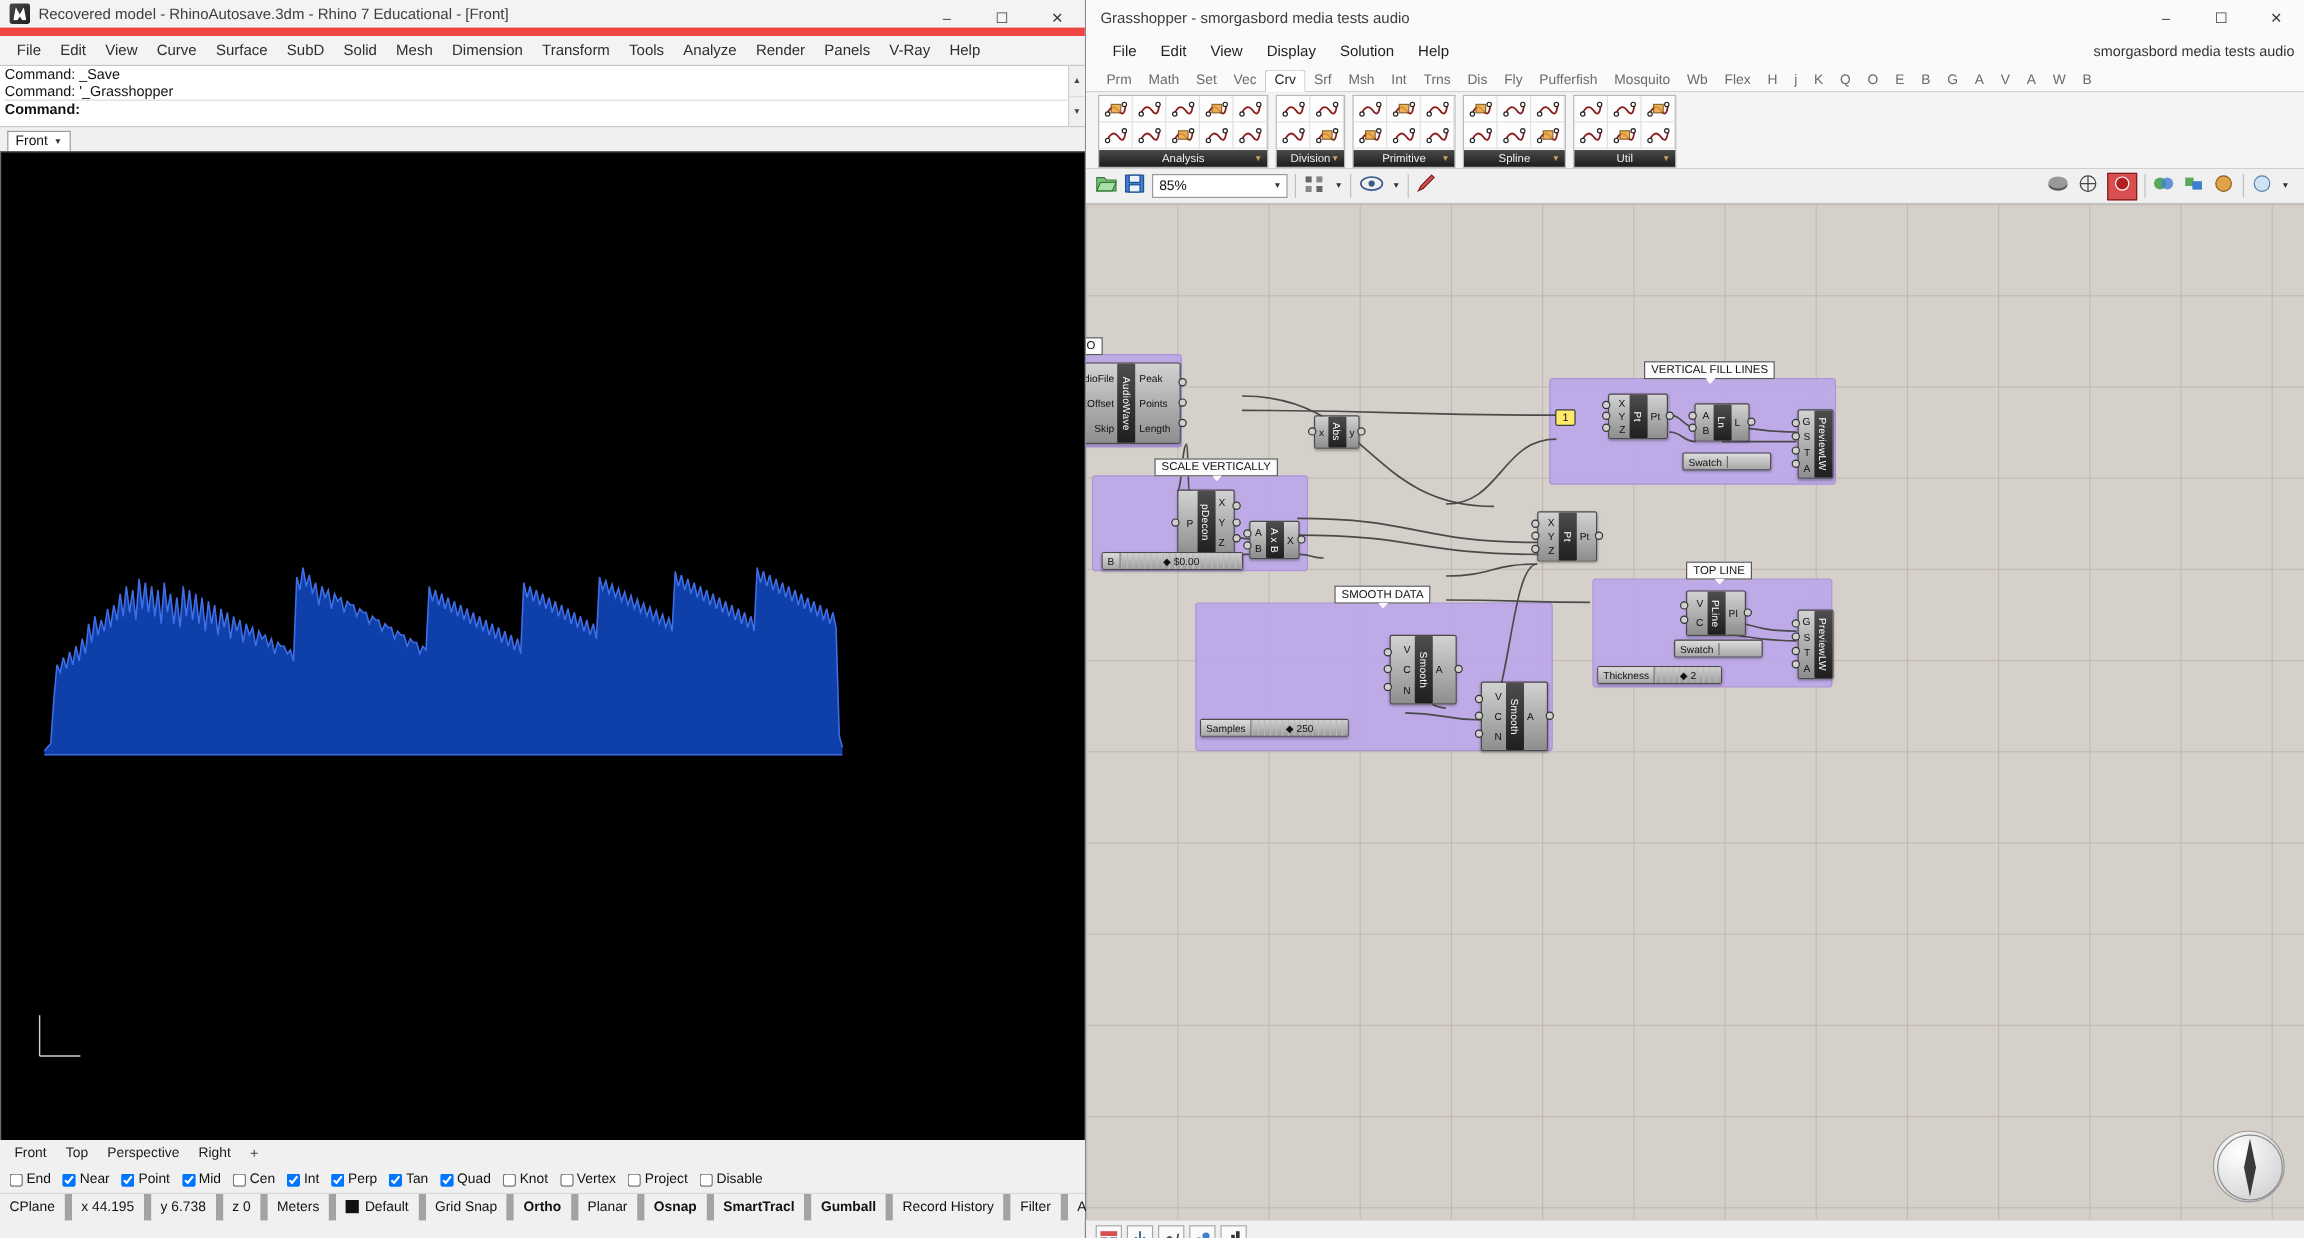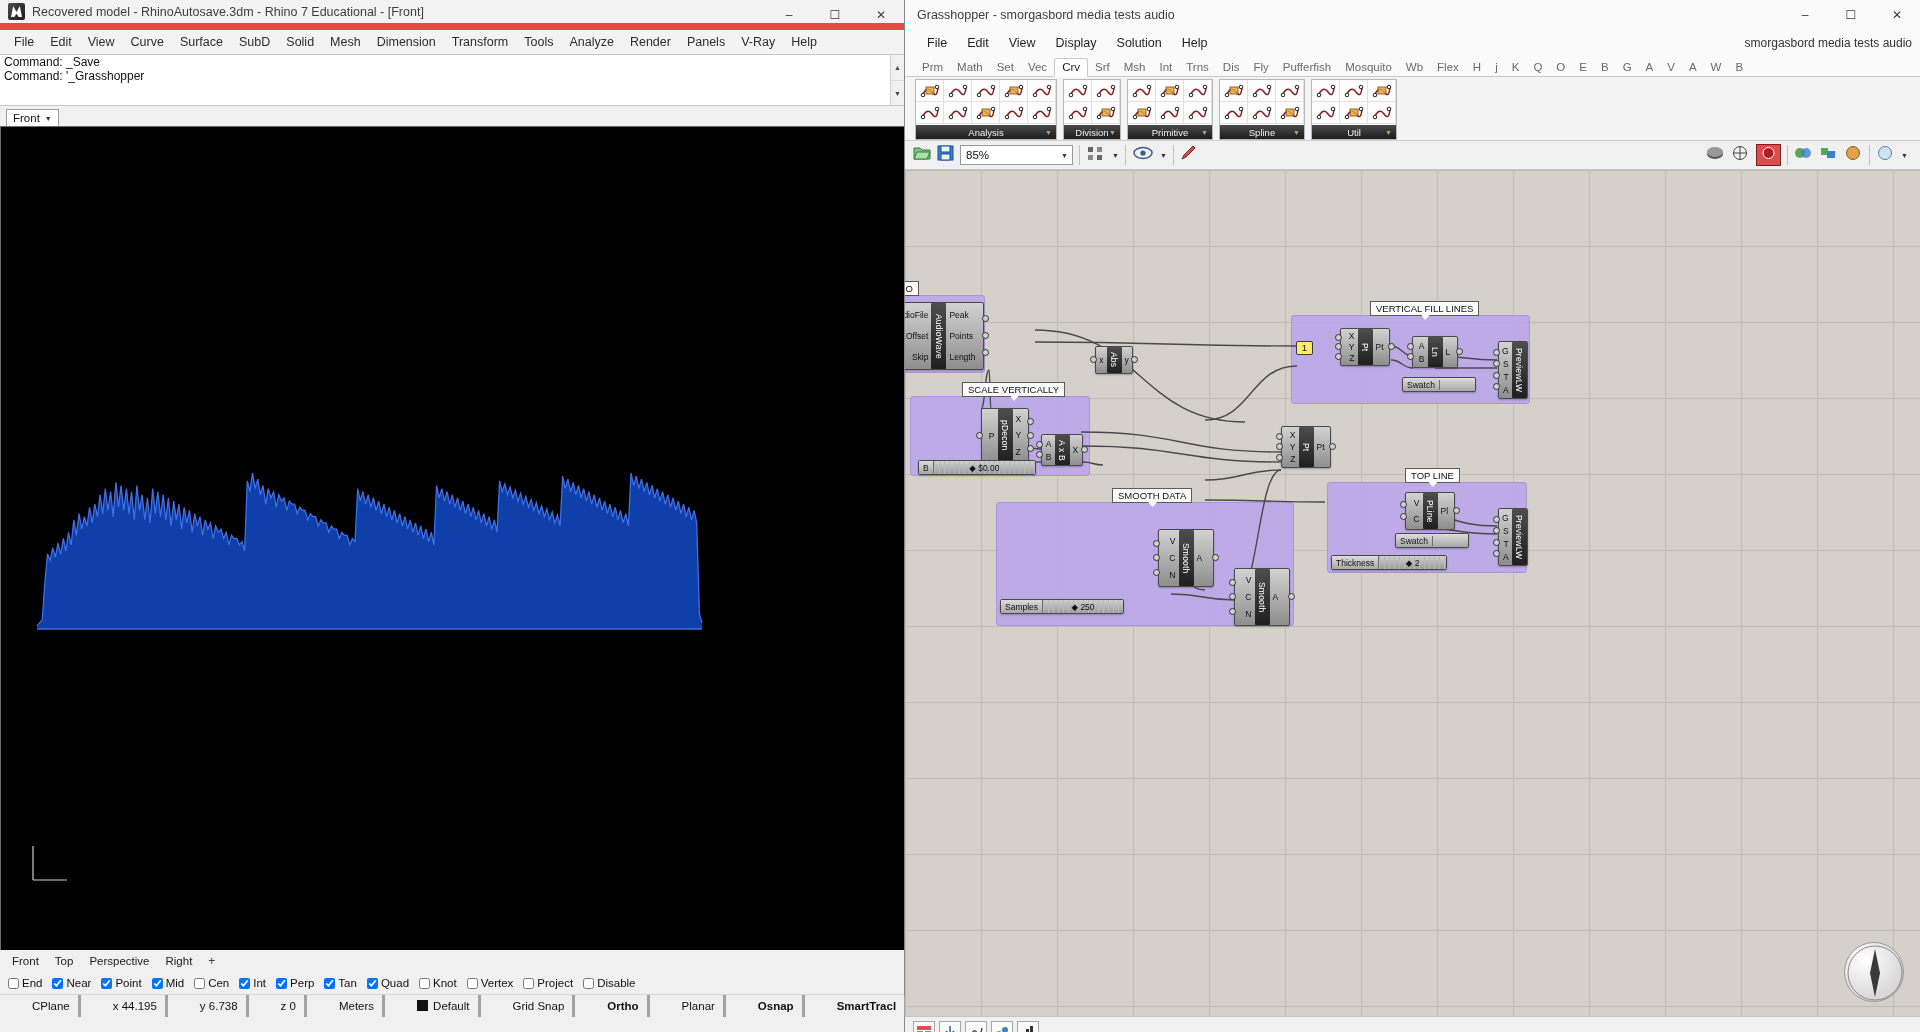--- a/index.html
+++ b/index.html
@@ -40,22 +40,22 @@
   #vp-bottom-tabs { height:22px; background:#f0f0f0; display:flex; align-items:center;
     padding-left:4px; font-size:11.5px; color:#1a1a1a; gap:0px; }
   #vp-bottom-tabs span { padding:2px 8px; }
   #vp-bottom-tabs .plus { color:#444; font-size:12px; }
   #osnap { height:22px; background:#f0f0f0; display:flex; align-items:center;
     padding-left:8px; font-size:11.5px; color:#111; gap:2px; }
   #osnap label { display:flex; align-items:center; gap:3px; margin-right:8px; }
   #osnap input { width:11px; height:11px; margin:0; }
   #statusbar { height:22px; background:#f0f0f0; display:flex; align-items:center;
     font-size:11.5px; color:#111; border-top:1px solid #d8d8d8; }
-  #statusbar .cell { padding:0 8px; border-right:3px solid #a3a3a3; height:22px;
-    display:flex; align-items:center; white-space:nowrap;margin-left:24px; }
+  #statusbar .cell { padding:0 8px; border-right:6px solid #a3a3a3; height:22px;
+    display:flex; align-items:center; white-space:nowrap; }
   #statusbar .sw { width:11px; height:11px; background:#111; margin-right:5px; display:inline-block; }
   .bold { font-weight:bold; }
 
   
   #gh { position:absolute; left:905px; top:0; width:1015px; height:1032px; background:#f0f0f0; }
   #gh-title { height:30px; background:#fafafa; display:flex; align-items:center;
     padding-left:12px; }
   #gh-title .ttext { font-size:12.5px; color:#3d3d3d; }
   #gh-wc { position:absolute; right:0; top:0; display:flex; height:30px; }
   #gh-wc div { width:46px; height:30px; display:flex; align-items:center;
@@ -165,20 +165,21 @@
     <span>Analyze</span>
     <span>Render</span>
     <span>Panels</span>
     <span>V-Ray</span>
     <span>Help</span>
   </div>
 
   <div id="cmdline">
     <div>Command: _Save</div>
     <div>Command: '_Grasshopper</div>
+    <div class="boldc">Command:</div>
     <div id="cmd-scroll">
       <div>▲</div>
       <div>▼</div>
     </div>
   </div>
 
   <div id="vp-tabrow">
     <div id="vp-tab">
       <span>Front</span>
       <span class="arw">▼</span>
@@ -956,21 +957,21 @@
           <div class="strack">
             <span>◆ $0.00</span>
           </div>
         </div>
         <div class="slider" style="left: 95px; top: 429px; width: 124px;">
           <div class="snm">Samples</div>
           <div class="strack">
             <span>◆ 250</span>
           </div>
         </div>
-        <div class="slider" style="left: 426px; top: 385px; width: 116px;">
+        <div class="slider" style="left: 426px; top: 385px; width: 104px;">
           <div class="snm">Thickness</div>
           <div class="strack">
             <span>◆ 2</span>
           </div>
         </div>
         <div class="swatch" style="left: 497px; top: 207px; width: 74px;">
           <div class="snm">Swatch</div>
           <div class="col" style="background: rgb(27, 47, 122);"></div>
         </div>
         <div class="swatch" style="left: 490px; top: 363px; width: 74px;">

